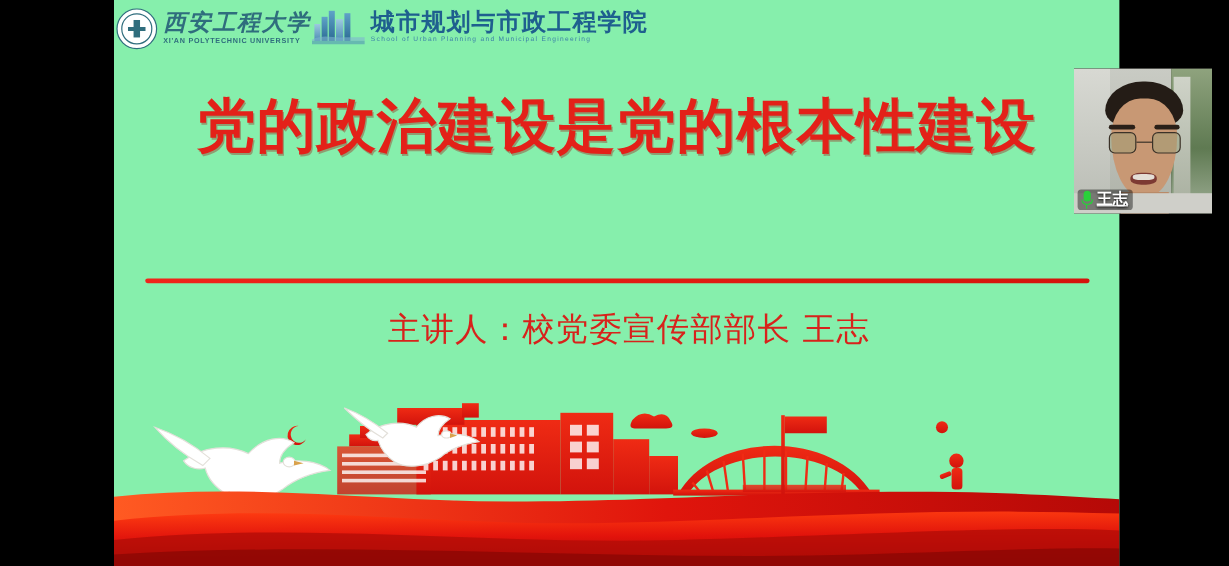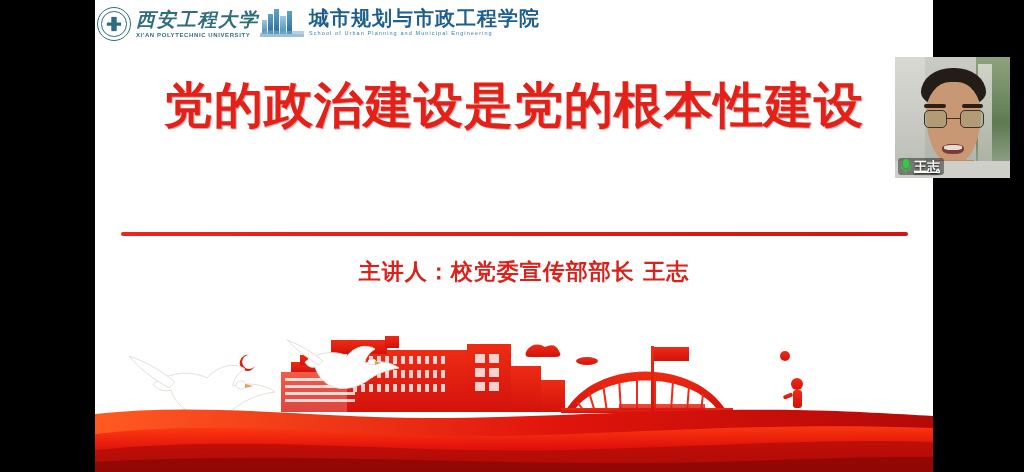--- a/index.html
+++ b/index.html
@@ -4,21 +4,21 @@
 <style>
   * { margin:0; padding:0; box-sizing:border-box; }
   html,body { width:1024px; height:472px; overflow:hidden; background:#000; }
   body { font-family:"Liberation Sans","DejaVu Sans",sans-serif; }
 
   #app { position:relative; width:1024px; height:472px; background:#000; }
 
   
   #slide {
     position:absolute; left:95px; top:0; width:838px; height:472px;
-    background:#ffffff; overflow:hidden;
+    background:#86efac; overflow:hidden;
   }
 
   
   #logo-bar { position:absolute; left:0; top:4px; width:420px; height:46px; }
   .logo-group { position:absolute; display:flex; align-items:center; gap:5px; }
   #logo-univ { left:2px; top:3px; }
   #logo-school { left:165px; top:3px; }
 
   .seal {
     width:34px; height:34px; border-radius:50%;
@@ -76,21 +76,21 @@
 
   #divider {
     position:absolute; left:26px; top:232px; width:787px; height:4px;
     background:linear-gradient(90deg,#f0241b,#d4140c);
     border-radius:2px;
   }
 
   #speaker-block { position:absolute; left:0; top:258px; width:838px; text-align:center; }
   .speaker-line {
     font-family:"DejaVu Sans","Liberation Sans",sans-serif;
-    font-size:22px; font-weight:700; color:#d8221b;
+    font-size:27px; font-weight:400; color:#d8221b;
     letter-spacing:1px; line-height:1.25;padding-left:20px;
   }
   .date-line {
     font-family:"DejaVu Sans","Liberation Sans",sans-serif;
     font-size:28px; font-weight:700; color:#d8221b;
     letter-spacing:0px; line-height:1.3; margin-top:10px;
   }
 
   
   #art { position:absolute; left:0; bottom:0; width:838px; height:150px; }

